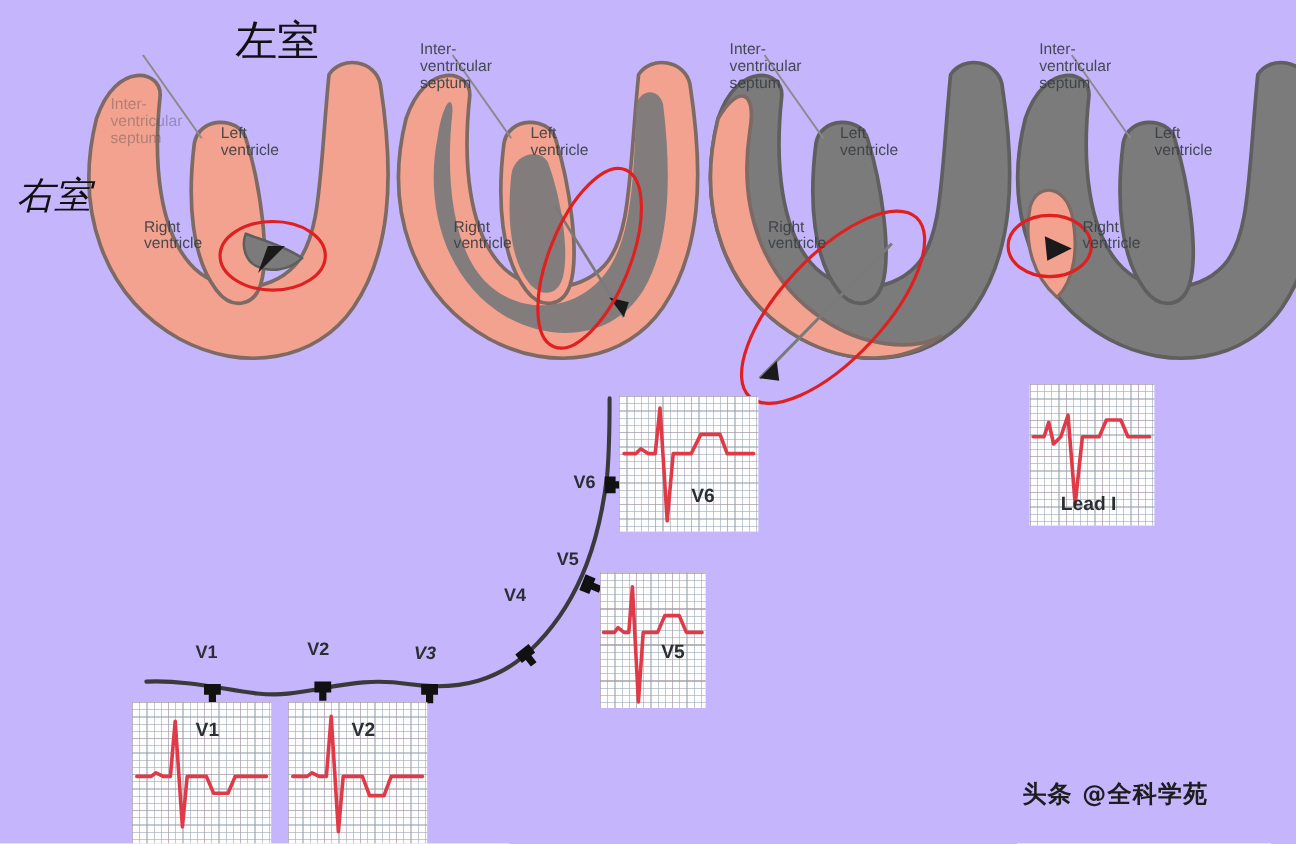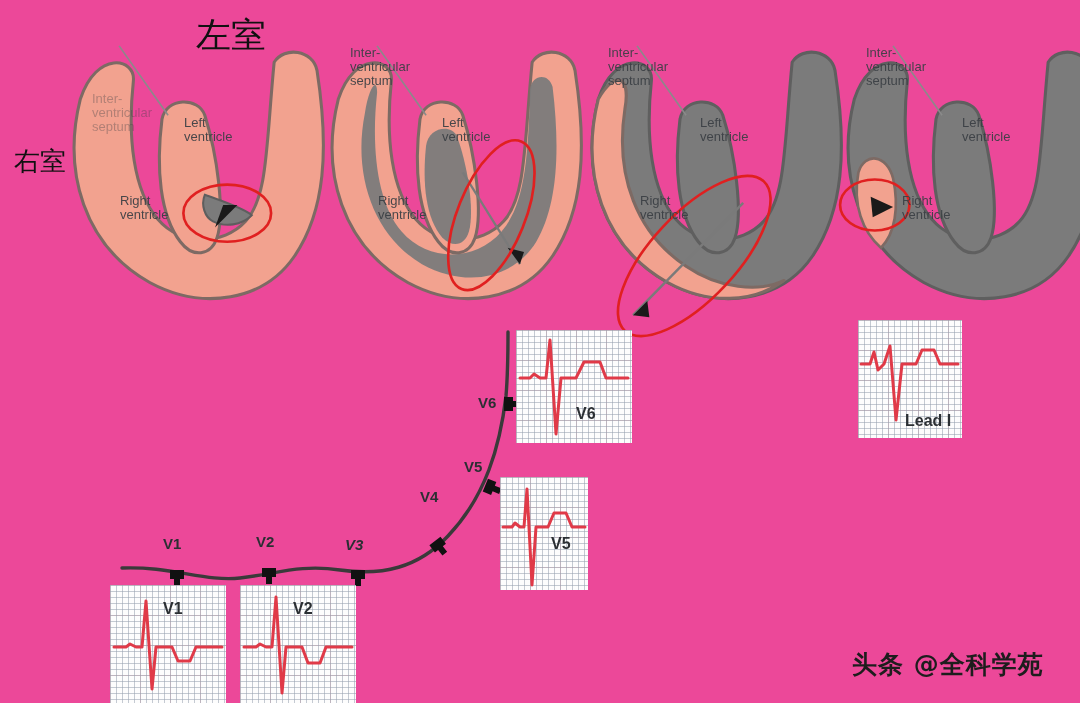--- a/index.html
+++ b/index.html
@@ -13,49 +13,48 @@
     position: relative;
     overflow: hidden;
     font-family: "Liberation Sans", sans-serif;
     background: #ffffff;
   }
   #stage {
     position: absolute;
     left: 0; top: 0;
     width: 1080px;
     height: 703px;
-    background: #ec4899;
+    background: #c4b5fd;
   }
   svg.layer {
     position: absolute;
     left: 0; top: 0;
     width: 1080px;
     height: 703px;
   }
   .cn-label {
     position: absolute;
     color: #111111;
     font-family: "DejaVu Sans", sans-serif;
     font-weight: 400;
     white-space: nowrap;
     line-height: 1;
   }
   .cn-lv   { left: 196px; top: 18px;  font-size: 35px; }
   .cn-sept { left: 52px;  top: 48px;  font-size: 35px; }
-  .cn-rv   { left: 14px;  top: 148px; font-size: 26px; }
+  .cn-rv   { left: 14px;  top: 148px; font-size: 31px; font-style: italic; }
 
   .eng-label {
     position: absolute;
     color: #3a3f44;
     font-family: "Liberation Sans", sans-serif;
     font-size: 13px;
     line-height: 14px;
     white-space: pre;
     opacity: 0.92;
-    margin-top: 12px;
   }
   .lead-tag {
     position: absolute;
     color: #2b2f33;
     font-family: "Liberation Sans", sans-serif;
     font-weight: 700;
     font-size: 15px;
     white-space: nowrap;
   }
   .ecg-name {
@@ -64,21 +63,21 @@
     font-family: "Liberation Sans", sans-serif;
     font-weight: 700;
     font-size: 16px;
     white-space: nowrap;
   }
   .watermark {
     position: absolute;
     left: 852px;
     top: 648px;
     font-family: "DejaVu Sans", sans-serif;
-    font-size: 25px;
+    font-size: 20px;
     font-weight: 700;
     color: #1d1d1d;
     white-space: nowrap;
     letter-spacing: 1px;
   }
   .ecg-panel {
     position: absolute;
     background-color: #fdfdfd;
     background-image:
       repeating-linear-gradient(to right,  rgba(150,160,175,0.55) 0 1px, rgba(0,0,0,0) 1px 6px),
@@ -279,17 +278,17 @@
       <polyline fill="none" stroke="#e03a48" stroke-width="3" stroke-linejoin="round" stroke-linecap="round" points="4,48 14,48 18,44 24,48 30,48 34,10 40,104 45,48 60,48 68,32 84,32 90,48 112,48"></polyline>
     </svg>
   </div>
   <div class="ecg-name" style="left:576px; top:405px;">V6</div>
 
   <div class="ecg-panel" style="left:858px; top:320px; width:104px; height:118px;">
     <svg viewBox="0 0 104 118" preserveAspectRatio="none">
       <polyline fill="none" stroke="#e03a48" stroke-width="3" stroke-linejoin="round" stroke-linecap="round" points="3,44 12,44 16,32 20,50 26,44 32,26 38,100 44,44 58,44 64,30 76,30 82,44 100,44"></polyline>
     </svg>
   </div>
-  <div class="ecg-name" style="left:884px; top:412px;padding-left:21px;">Lead I</div>
+  <div class="ecg-name" style="left:884px; top:412px;">Lead I</div>
 
   <div class="watermark">头条 @全科学苑</div>
 
 </div>
 
 </body></html>

